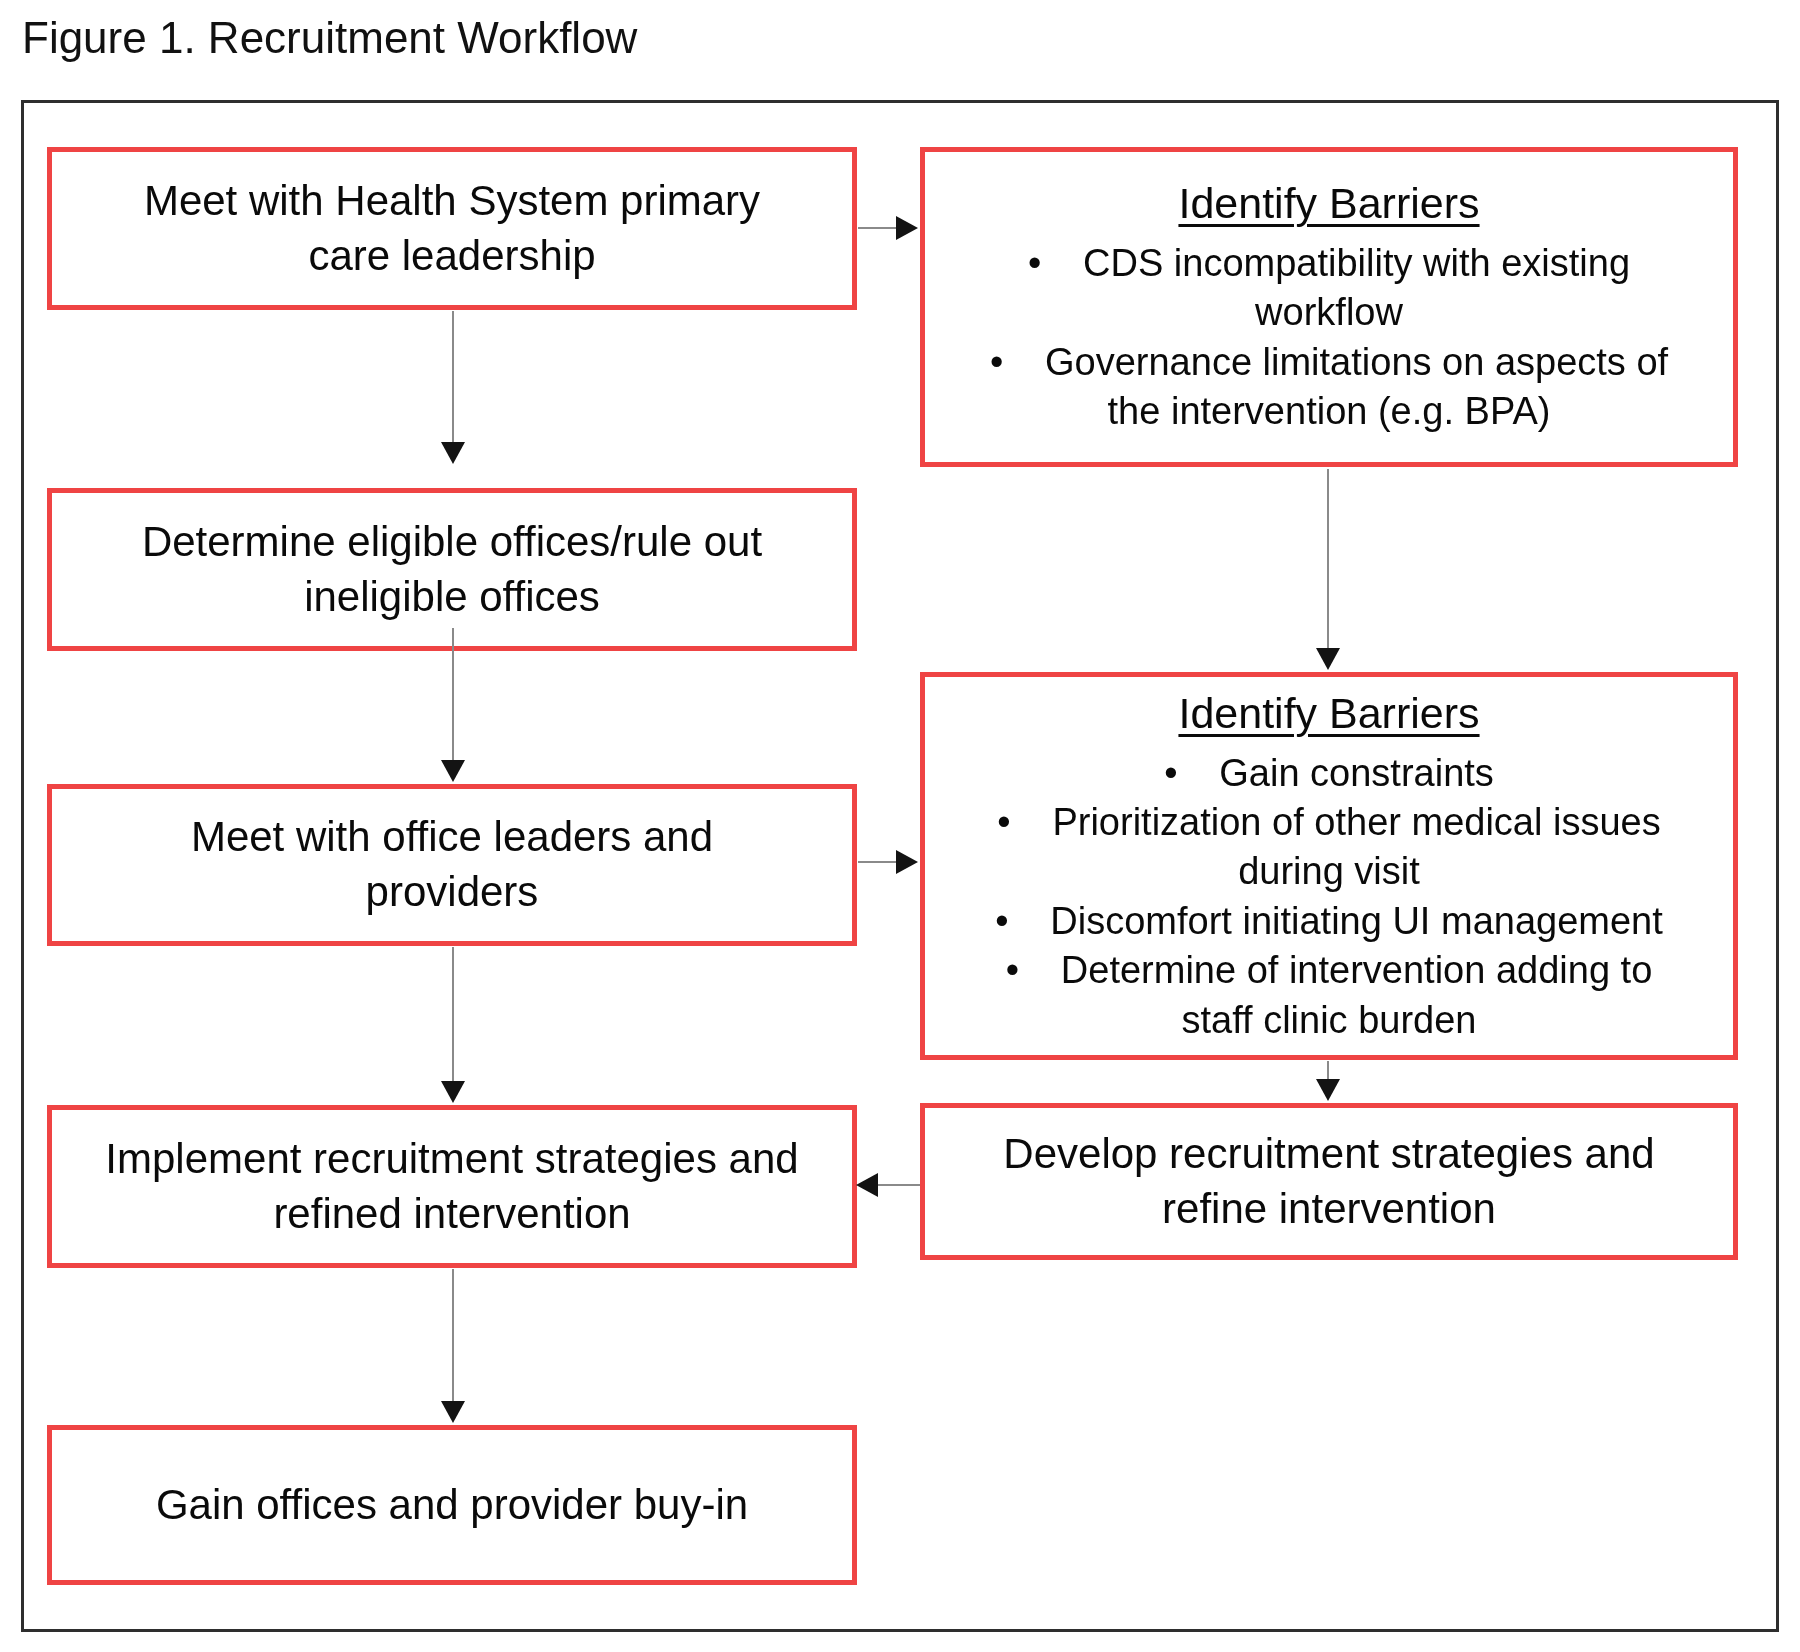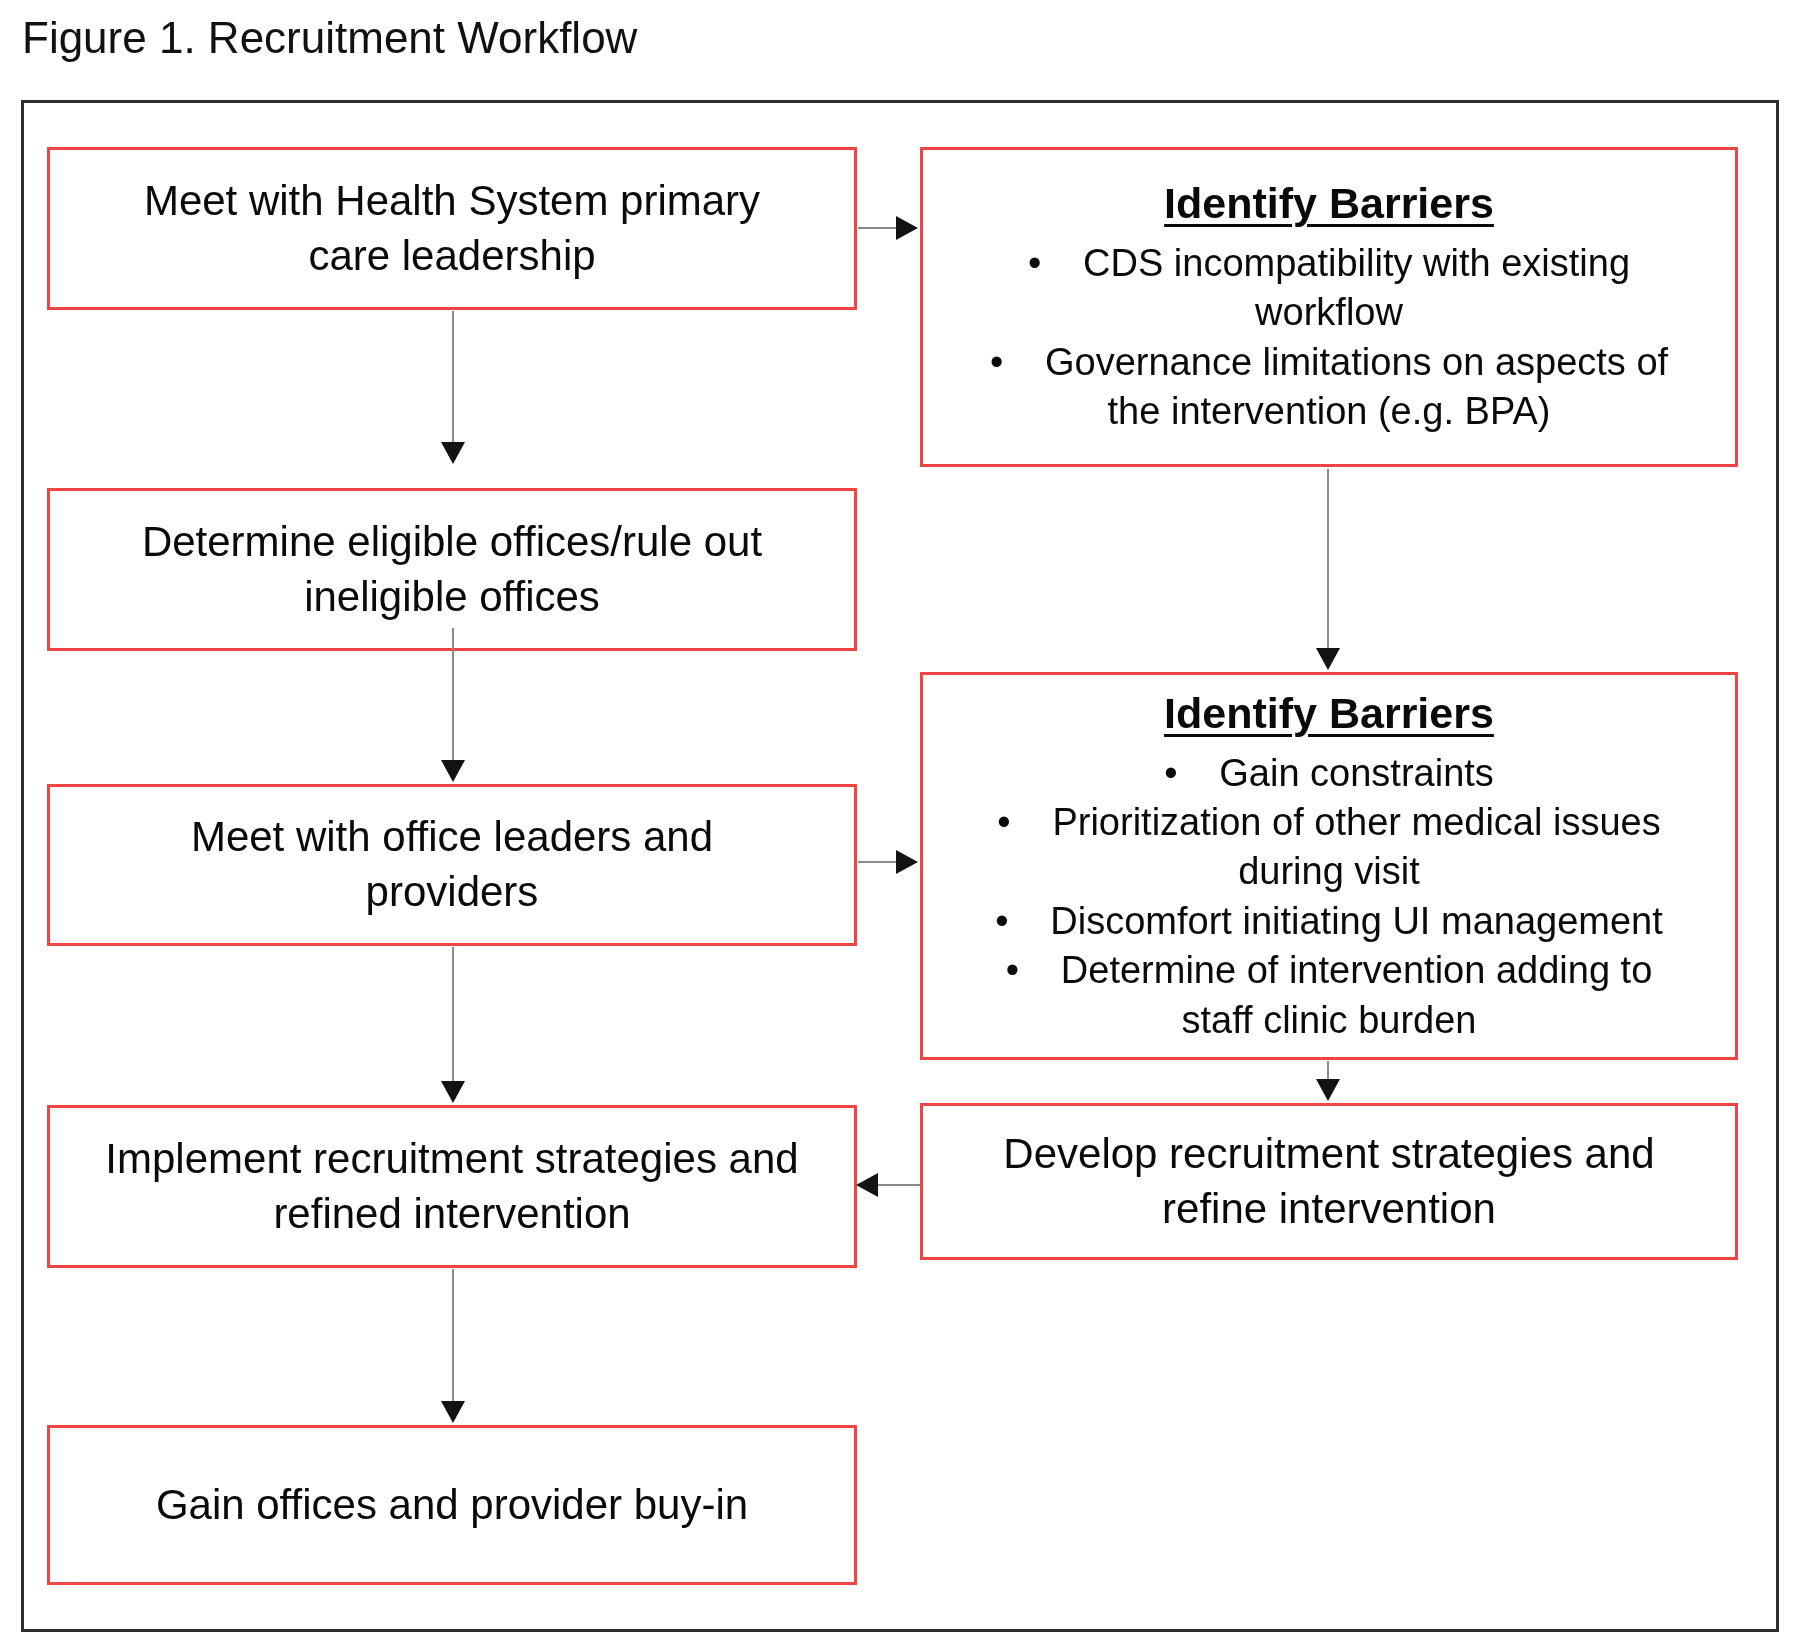--- a/index.html
+++ b/index.html
@@ -32,21 +32,21 @@
     top: 100px;
     width: 1758px;
     height: 1532px;
     border: 3px solid #2e2e2e;
     box-sizing: border-box;
     background: #ffffff;
   }
   .box {
     position: absolute;
     box-sizing: border-box;
-    border: 3px solid #ef4444;
+    border: 5px solid #ef4444;
     background: #ffffff;
     display: flex;
     flex-direction: column;
     align-items: center;
     justify-content: center;
     text-align: center;
   }
   .box .label {
     font-size: 42px;
     line-height: 1.3;
@@ -63,21 +63,20 @@
   .ib2   { left: 920px; top: 672px;  width: 818px; height: 388px; }
   .dev   { left: 920px; top: 1103px; width: 818px; height: 157px; }
   .ib-title {
     font-size: 43px;
     line-height: 1.25;
     color: #0a0a0a;
     text-decoration: underline;
     text-decoration-thickness: 3px;
     text-underline-offset: 6px;
     margin-bottom: 8px;
-    font-weight: bold;
   }
   .bullets {
     display: flex;
     flex-direction: column;
     row-gap: 0;
     width: 100%;
   }
   .bullet {
     font-size: 38px;
     line-height: 1.3;

